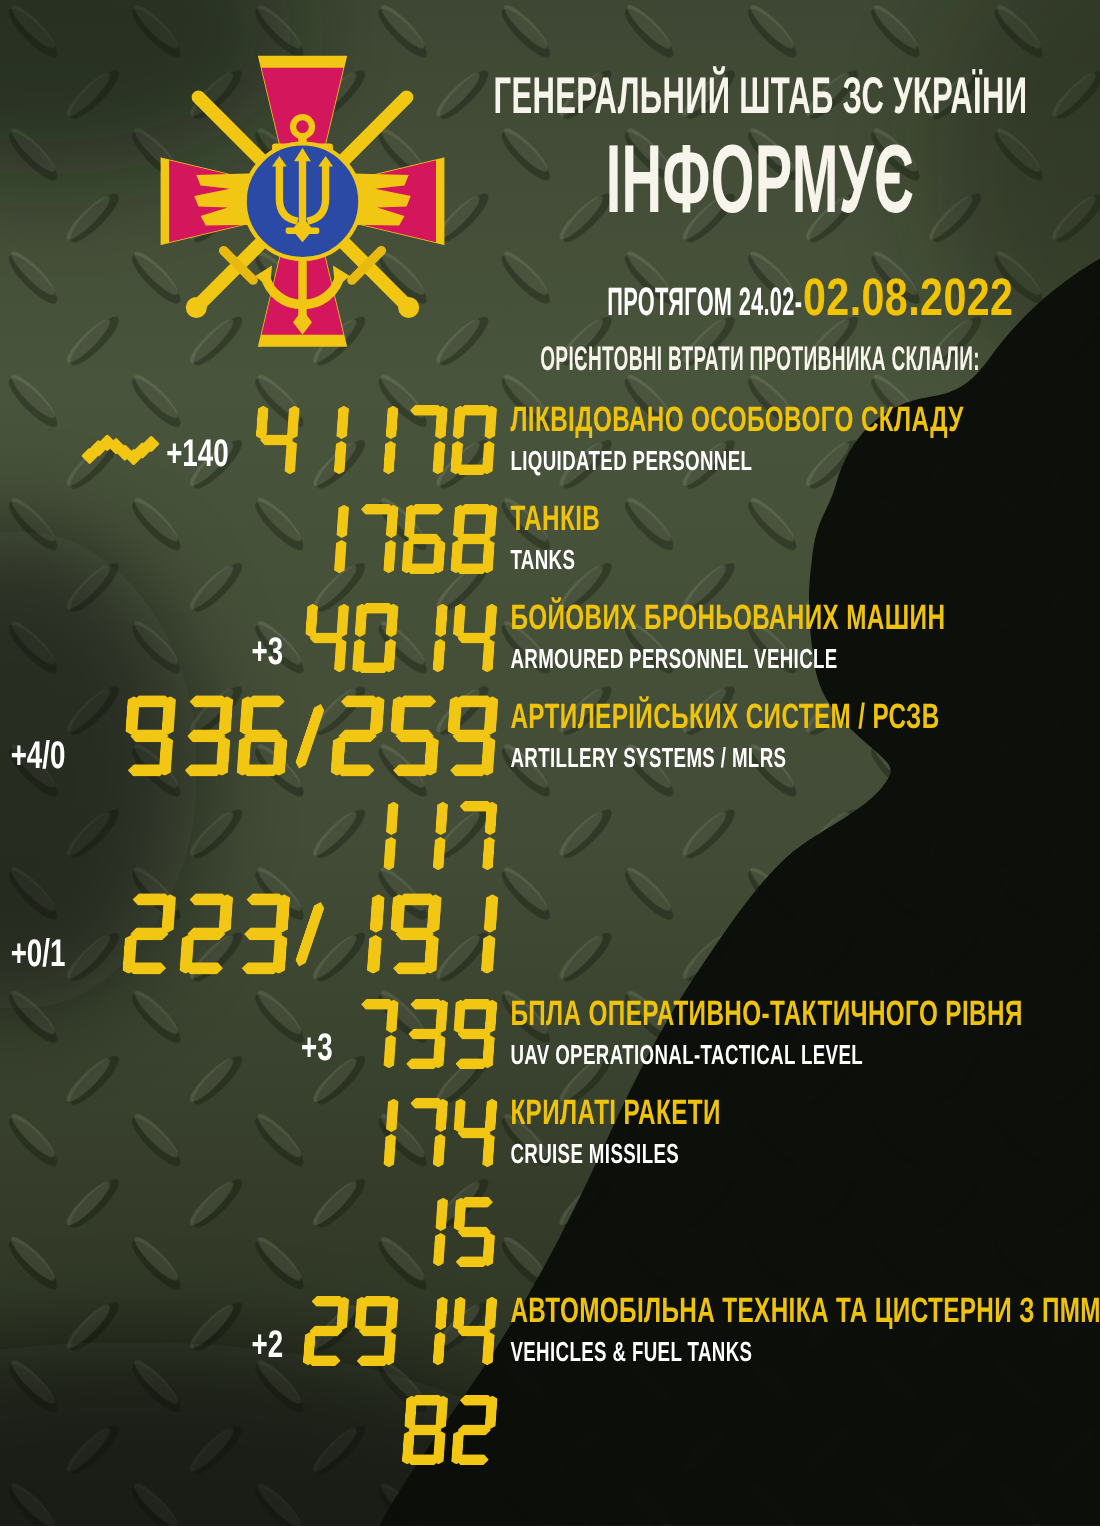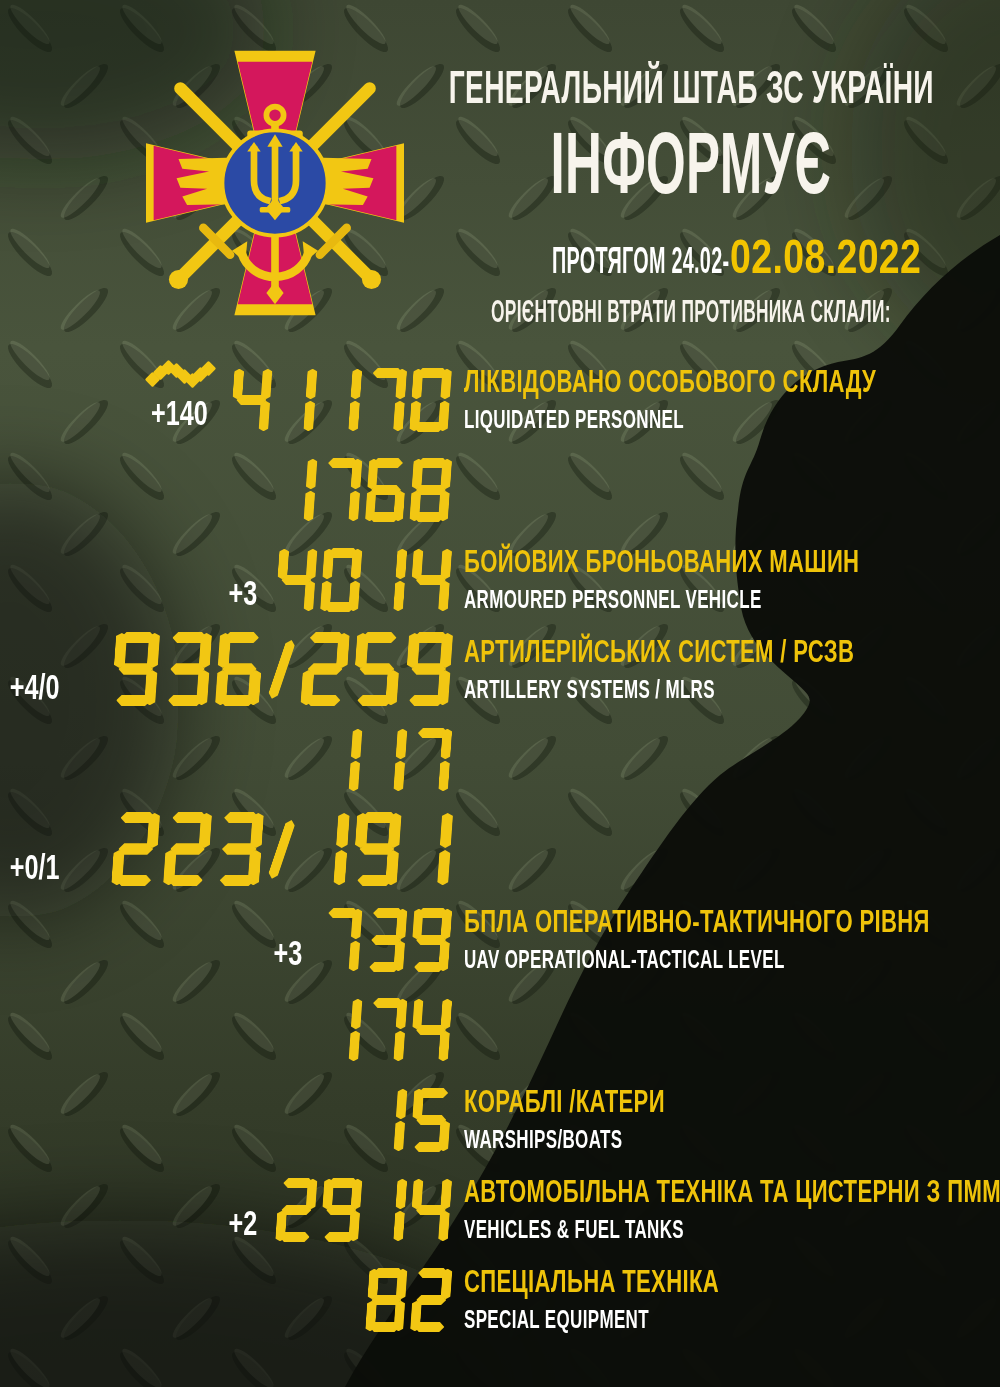--- a/index.html
+++ b/index.html
@@ -10,37 +10,37 @@
 
   
   .cond{display:inline-block;transform:scaleX(var(--sx,.66));transform-origin:center bottom;
         white-space:nowrap;letter-spacing:.5px;line-height:1.05;}
 
   
   .hdr{position:absolute;left:398px;top:62px;width:586px;display:flex;flex-direction:column;
        align-items:center;text-align:center;}
   .title{font-size:47px;font-weight:700;color:#F7F4EC;--sx:.60;}
   .subtitle{font-size:88px;font-weight:700;color:#F7F4EC;--sx:.58;margin-top:6px;}
-  .period{margin-top:22px;display:flex;align-items:baseline;justify-content:center;}
+  .period{margin-top:36px;display:flex;align-items:baseline;justify-content:center;}
   .period-prefix{font-size:36px;font-weight:700;color:#FFFFFF;--sx:.55;transform-origin:right bottom;}
   .period-date{font-size:48px;font-weight:700;color:#F2C400;--sx:.78;transform-origin:left bottom;}
   .caption{margin-top:14px;font-size:31px;font-weight:700;color:#F7F4EC;--sx:.56;}
 
   
   #rows{position:absolute;left:0;top:352px;width:100%;}
   .row{display:flex;height:90px;align-items:stretch;}
   .numcol{flex:0 0 448px;display:flex;justify-content:flex-end;align-items:flex-end;padding-bottom:10px;}
   .row.big .numcol{padding-bottom:6px;justify-content:space-between;}
   .labels{display:flex;flex-direction:column;justify-content:flex-end;align-items:flex-start;
           padding:0 0 10px 16px;gap:7px;}
   .uk{font-size:32px;font-weight:700;color:#EFC30A;--sx:.69;transform-origin:left bottom;}
   .en{font-size:25px;font-weight:700;color:#FFFFFF;--sx:.68;transform-origin:left bottom;}
 
   
-  .delta-wrap{display:flex;flex-direction:column;align-items:center;justify-content:flex-end;
+  .delta-wrap{display:flex;flex-direction:row;align-items:center;justify-content:flex-end;
               margin-right:12px;padding-bottom:2px;}
   .delta{font-size:35px;font-weight:700;color:#FFFFFF;transform:scaleX(.72);transform-origin:center bottom;
          white-space:nowrap;line-height:1;}
   .approx{display:flex;align-items:flex-start;height:28px;margin-bottom:6px;}
   .approx i{display:block;width:11px;height:11px;background:#F2C713;border-radius:1.5px;margin-right:-3px;}
   .approx i:nth-child(1){transform:translateY(13px) rotate(45deg);}
   .approx i:nth-child(2){transform:translateY(6px)  rotate(45deg);}
   .approx i:nth-child(3){transform:translateY(1px)  rotate(45deg);}
   .approx i:nth-child(4){transform:translateY(4px)  rotate(45deg);}
   .approx i:nth-child(5){transform:translateY(10px) rotate(45deg);}
@@ -260,20 +260,24 @@
               <i class="ss h a"></i>
               <i class="ss v b"></i>
               <i class="ss v c"></i>
               <i class="ss h d"></i>
               <i class="ss v e"></i>
               <i class="ss v f"></i>
               <i class="ss h g"></i>
             </span>
           </span>
       </div>
+      <div class="labels">
+        <span class="uk cond">ТАНКІВ</span>
+        <span class="en cond">TANKS</span>
+      </div>
     </div>
       <div class="row">
       <div class="numcol">
         <div class="delta-wrap">
 
           <span class="delta">+3</span>
         </div>
         <span class="segnum">
             <span class="sd">
               <i class="ss v b"></i>
@@ -486,41 +490,41 @@
               <i class="ss v c"></i>
             </span>
             <span class="sd">
               <i class="ss v b"></i>
               <i class="ss v c"></i>
               <i class="ss v f"></i>
               <i class="ss h g"></i>
             </span>
           </span>
       </div>
-    </div>
-      <div class="row">
-      <div class="numcol">
-
-        <span class="segnum">
-            <span class="sd">
-              <i class="ss v b"></i>
-              <i class="ss v c"></i>
-            </span>
-            <span class="sd">
-              <i class="ss h a"></i>
-              <i class="ss v c"></i>
-              <i class="ss h d"></i>
-              <i class="ss v f"></i>
-              <i class="ss h g"></i>
-            </span>
-          </span>
-      </div>
-      <div class="labels">
-        <span class="uk cond">КОРАБЛІ /КАТЕРИ</span>
-        <span class="en cond">WARSHIPS/BOATS</span>
+      <div class="labels">
+        <span class="uk cond">КРИЛАТІ РАКЕТИ</span>
+        <span class="en cond">CRUISE MISSILES</span>
+      </div>
+    </div>
+      <div class="row">
+      <div class="numcol">
+
+        <span class="segnum">
+            <span class="sd">
+              <i class="ss v b"></i>
+              <i class="ss v c"></i>
+            </span>
+            <span class="sd">
+              <i class="ss h a"></i>
+              <i class="ss v c"></i>
+              <i class="ss h d"></i>
+              <i class="ss v f"></i>
+              <i class="ss h g"></i>
+            </span>
+          </span>
       </div>
     </div>
       <div class="row">
       <div class="numcol">
         <div class="delta-wrap">
 
           <span class="delta">+2</span>
         </div>
         <span class="segnum">
             <span class="sd">
@@ -570,20 +574,16 @@
             </span>
             <span class="sd">
               <i class="ss h a"></i>
               <i class="ss v b"></i>
               <i class="ss h d"></i>
               <i class="ss v e"></i>
               <i class="ss h g"></i>
             </span>
           </span>
       </div>
-      <div class="labels">
-        <span class="uk cond">СПЕЦІАЛЬНА ТЕХНІКА</span>
-        <span class="en cond">SPECIAL EQUIPMENT</span>
-      </div>
     </div>
     </main>
 
 </div>
 
 </body></html>

